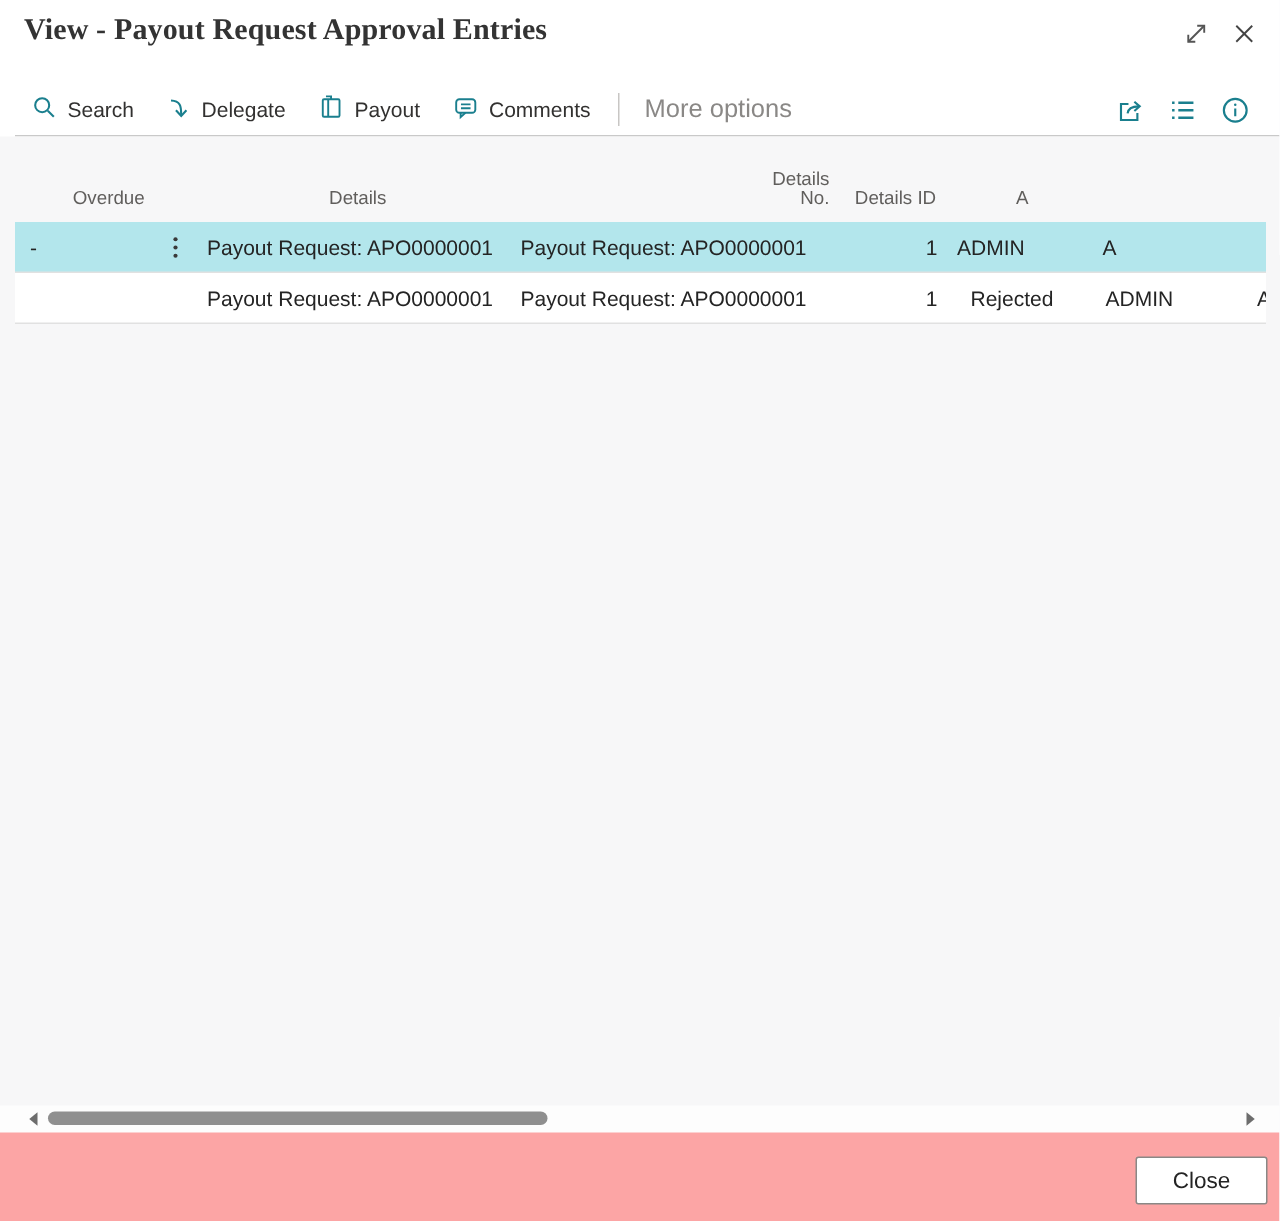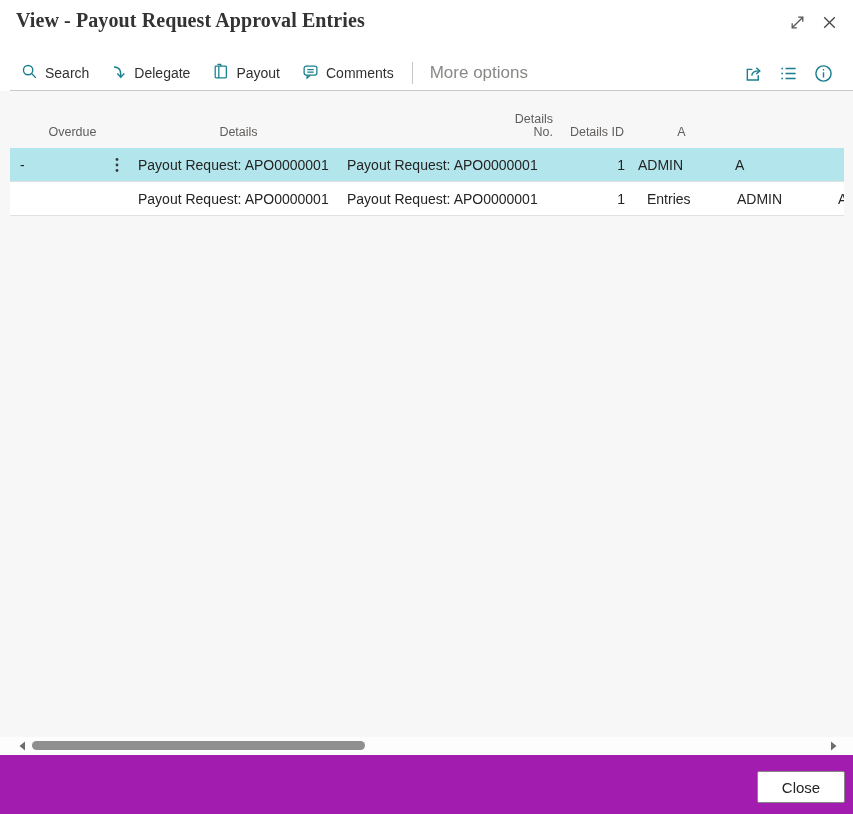--- a/index.html
+++ b/index.html
@@ -51,21 +51,21 @@
   .ellipsis { width:16px; height:20px; display:flex; align-items:center; justify-content:center; color:#3a3a3a; cursor:pointer; }
 
   
   .hscroll { position:absolute; left:0; right:0; bottom:0; height:18px; background:#fdfdfd; }
   .scroll-arrow { position:absolute; top:4px; width:10px; height:10px; display:flex; align-items:center; justify-content:center; color:#6d6d6d; cursor:pointer; }
   .arrow-left { left:17px; }
   .arrow-right { right:15px; }
   .thumb { position:absolute; left:32px; top:4px; width:333px; height:9px; border-radius:5px; background:#8f8f8f; cursor:pointer; }
 
   
-  .footer { position:absolute; bottom:0; left:0; right:0; height:59px; background:#a21caf; }
+  .footer { position:absolute; bottom:0; left:0; right:0; height:59px; background:#fca5a5; }
   .btn-close { position:absolute; right:8px; top:16px; width:88px; height:32px; background:#fff;
     border:1px solid #8a8886; border-radius:2px; font-size:15px; color:#242424;
     font-family:"Liberation Sans", sans-serif; cursor:pointer; }
 </style>
 </head>
 <body>
 
 <div class="dialog">
 
   <div class="titlebar">
@@ -197,21 +197,21 @@
         <div class="cell c-clip link">A</div>
       </div>
 
       <div class="grow row">
         <div class="cell c-overdue">
           <span></span>
         </div>
         <div class="cell c-toapprove">Payout Request: APO0000001</div>
         <div class="cell c-details">Payout Request: APO0000001</div>
         <div class="cell c-seq">1</div>
-        <div class="cell c-status">Entries</div>
+        <div class="cell c-status">Rejected</div>
         <div class="cell c-sender link">ADMIN</div>
         <div class="cell c-clip link">A</div>
       </div>
     </div>
 
     <div class="hscroll">
       <span class="scroll-arrow arrow-left">
         <svg width="9" height="10" viewBox="0 0 9 10" fill="currentColor">
             <polygon points="7,0.5 1.5,5 7,9.5"></polygon>
           </svg>

